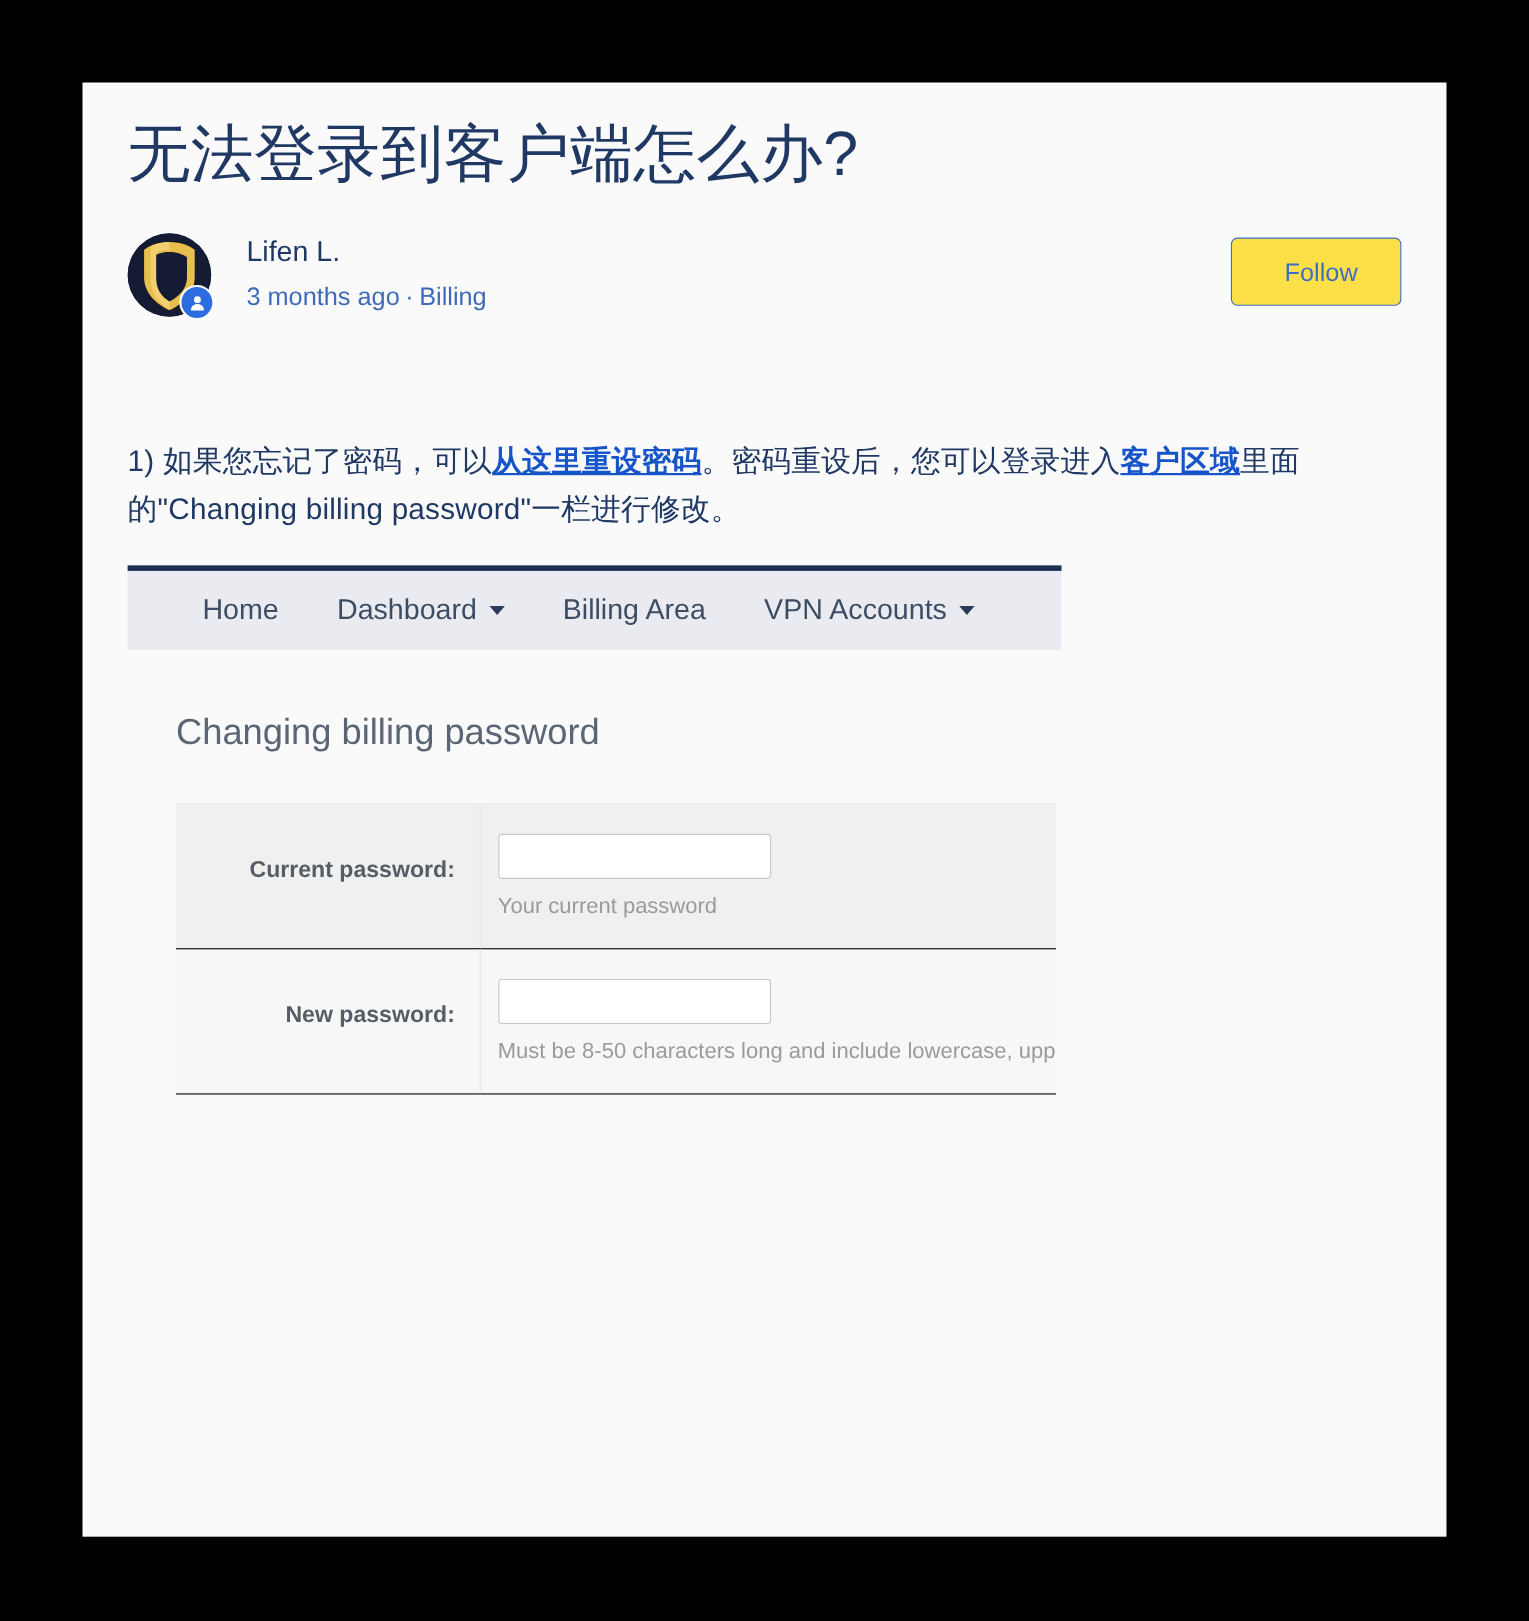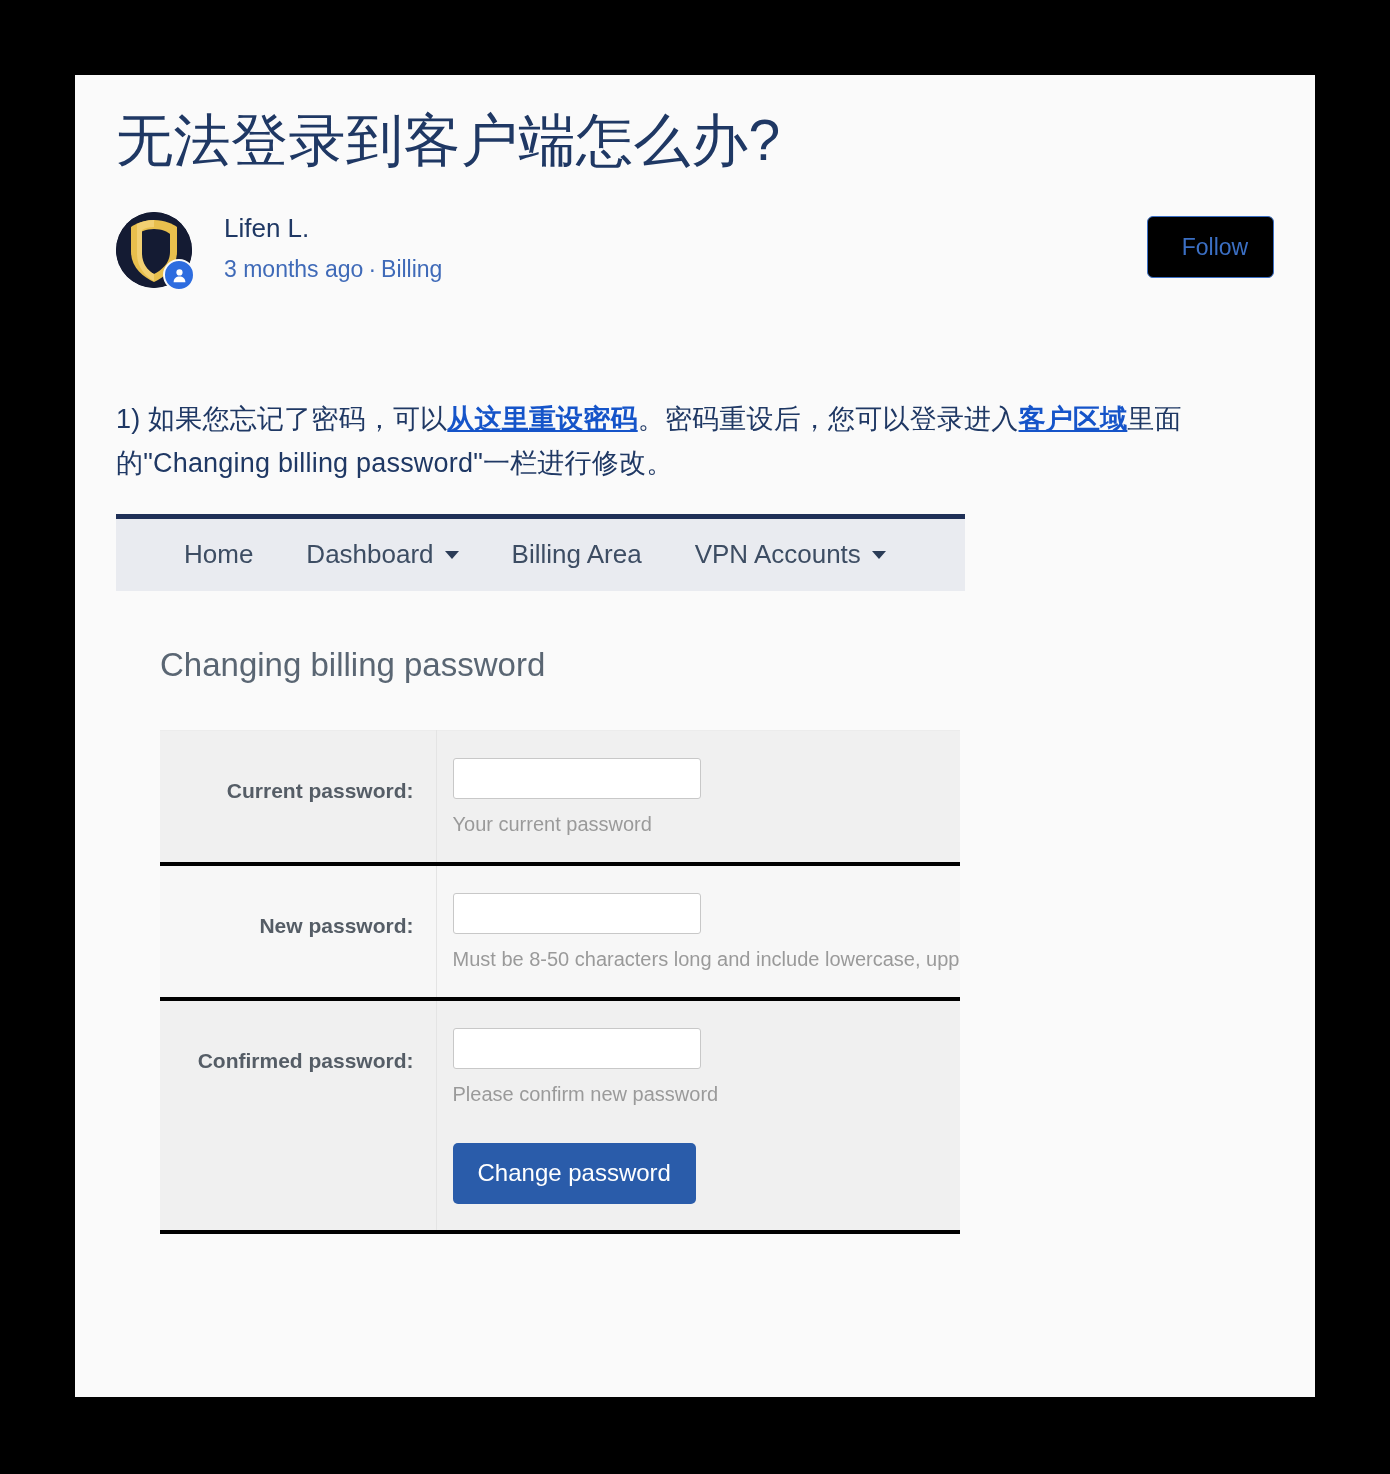--- a/index.html
+++ b/index.html
@@ -98,25 +98,25 @@
   }
   .meta-sub .dot {
     color: #3f6ab8;
     padding: 0 5px;
   }
 
   .follow-btn {
     position: absolute;
     right: 0;
     top: 6px;
-    width: 127px;
+    width: 155px;
     height: 62px;
     border: 1.5px solid #3b6fc4;
     border-radius: 6px;
-    background: #000000;
+    background: #fde047;
     color: #3b6fc4;
     font-size: 23px;
     font-family: "Liberation Sans", sans-serif;
     cursor: pointer;
     line-height: 1;
     padding-left: 15px;
   }
 
   
   .body-copy {
@@ -181,21 +181,21 @@
   .form-table {
     margin: 46px 0 0 44px;
     width: 800px;
     border-collapse: collapse;
     table-layout: fixed;
   }
   .form-table tr.r-odd  { background: #f0f0f0; }
   .form-table tr.r-even { background: #f7f7f7; }
   .form-table td {
     vertical-align: top;
-    border-bottom: 4px solid #000000;
+    border-bottom: 1px solid #000000;
     padding: 0;
   }
   .form-table tr:first-child td { border-top: 1px solid #ececec; }
   .cell-label {
     width: 276px;
     text-align: right;
     padding: 48px 22px 0 0 !important;
     box-sizing: border-box;
     border-right: 1px solid #e4e4e4;
   }
@@ -319,29 +319,19 @@
           <tr class="r-even">
             <td class="cell-label">
               <span class="lbl">New password:</span>
             </td>
             <td class="cell-field">
               <input class="pw-input" type="password" value="" style="">
               <div class="help">Must be 8-50 characters long and include lowercase, upp</div>
             </td>
           </tr>
 
-          <tr class="r-odd">
-            <td class="cell-label">
-              <span class="lbl">Confirmed password:</span>
-            </td>
-            <td class="cell-field">
-              <input class="pw-input" type="password" value="" style="">
-              <div class="help">Please confirm new password</div>
-              <button class="change-btn">Change password</button>
-            </td>
-          </tr>
         </tbody>
           </table>
 
       </div>
     </div>
   </div>
 </div>
 
 </body></html>

